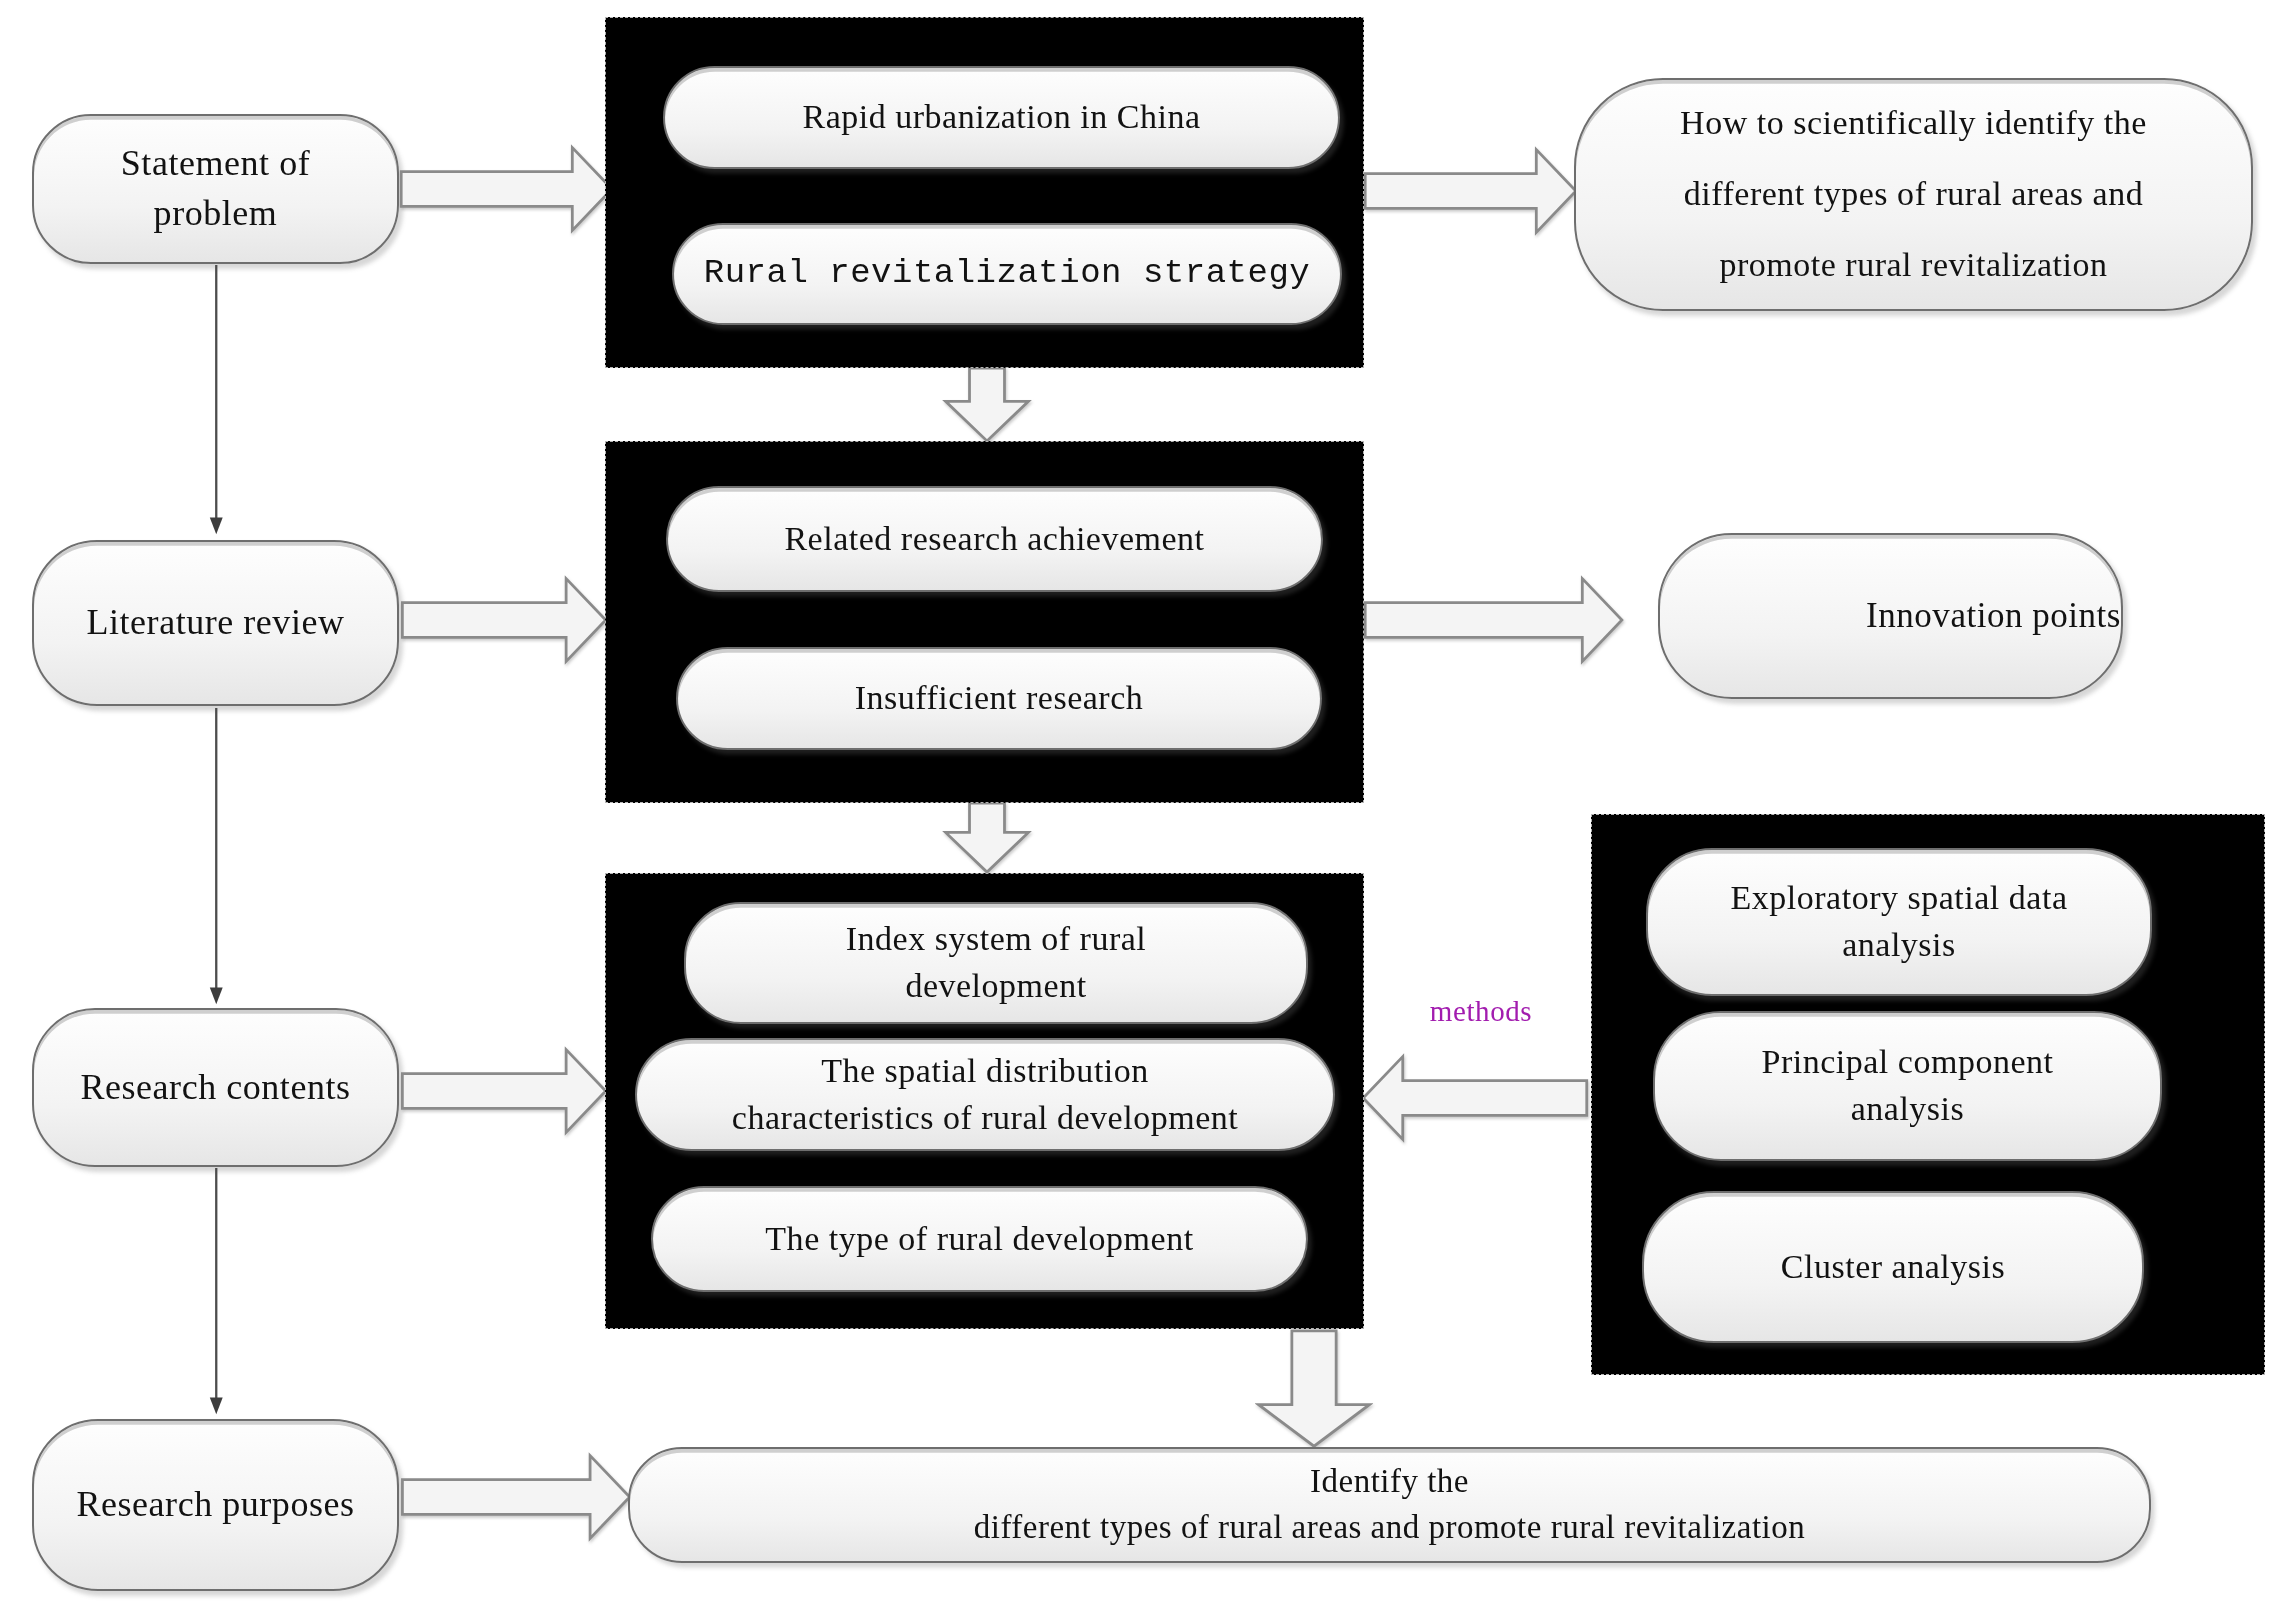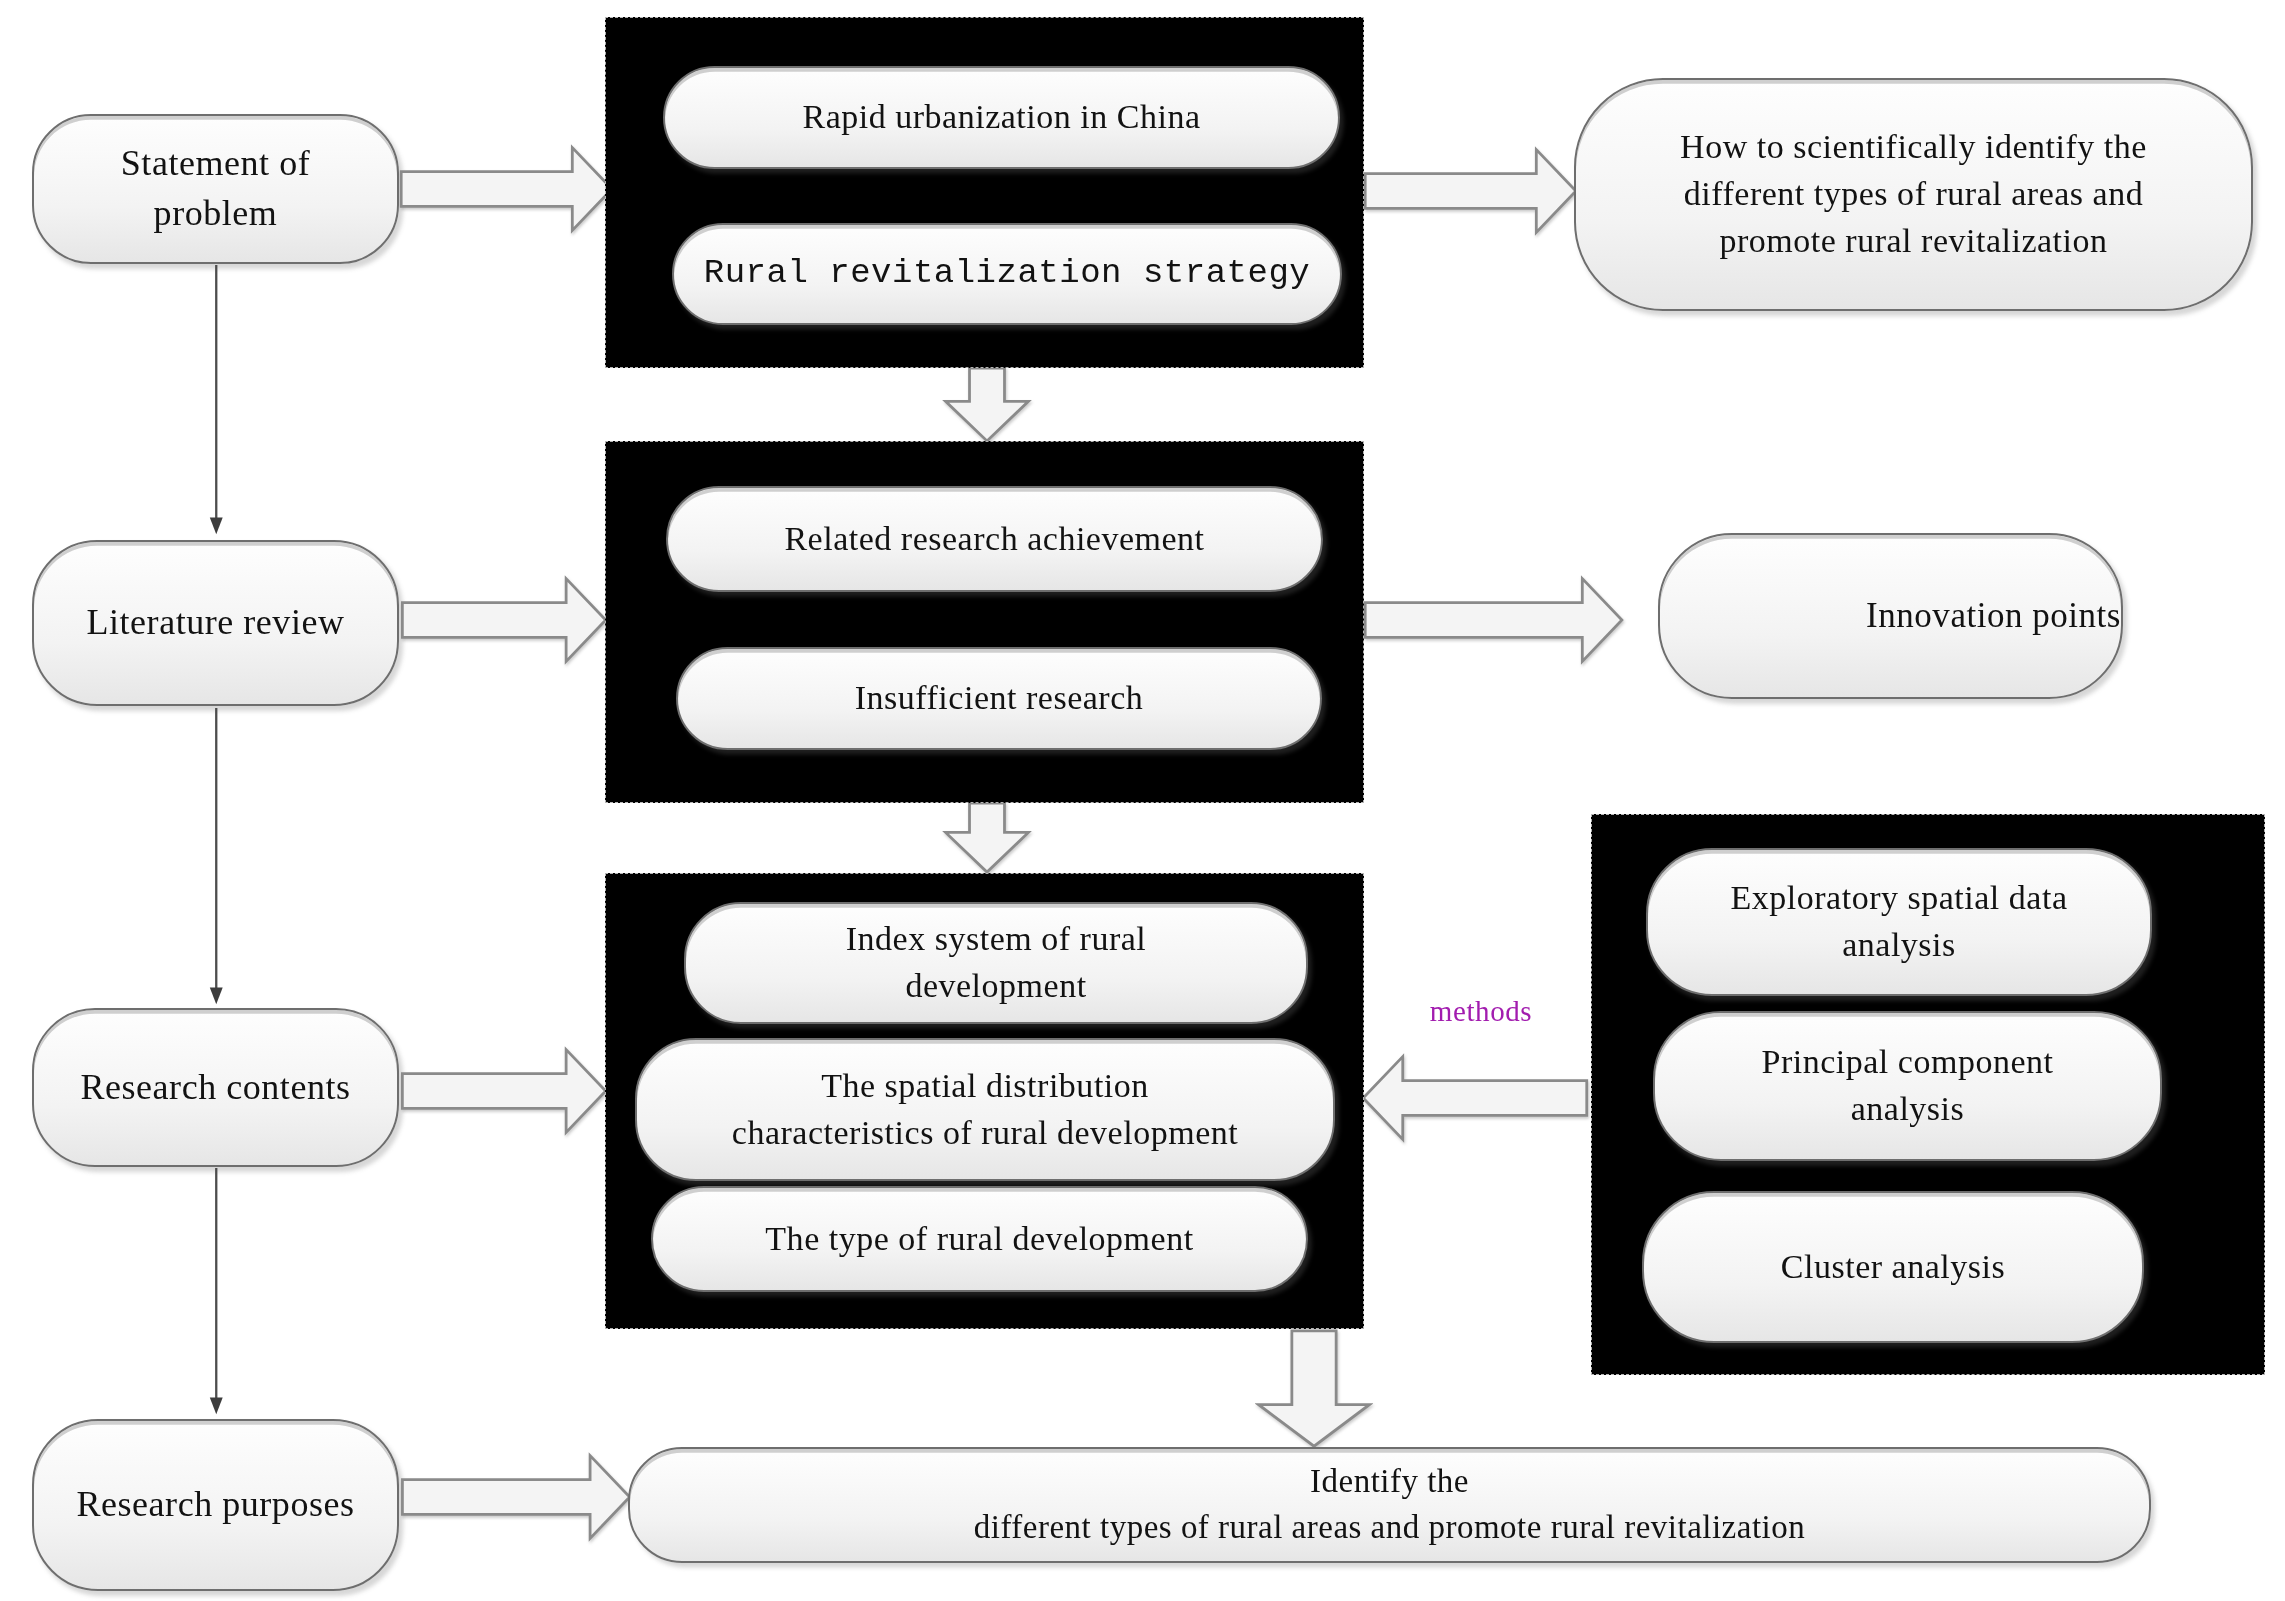--- a/index.html
+++ b/index.html
@@ -116,21 +116,21 @@
     <div class="node fs37" style="left:70px;top:205px;width:646px;height:103px;border-radius:52px;">
       <span class="ln">Insufficient research</span>
     </div>
   </div>
 
   <div class="dashed" style="left:605px;top:873px;width:759px;height:456px;">
     <div class="node fs37" style="left:78px;top:28px;width:624px;height:122px;border-radius:57px;">
       <span class="ln">Index system of rural</span>
       <span class="ln">development</span>
     </div>
-    <div class="node fs37" style="left:29px;top:164px;width:700px;height:143px;border-radius:61px;">
+    <div class="node fs37" style="left:29px;top:164px;width:700px;height:113px;border-radius:61px;">
       <span class="ln">The spatial distribution</span>
       <span class="ln">characteristics of rural development</span>
     </div>
     <div class="node fs37" style="left:45px;top:312px;width:657px;height:106px;border-radius:53px;">
       <span class="ln">The type of rural development</span>
     </div>
   </div>
 
   <div class="dashed" style="left:1591px;top:814px;width:674px;height:561px;">
     <div class="node fs37" style="left:54px;top:33px;width:506px;height:148px;border-radius:66px;">
@@ -139,21 +139,21 @@
     </div>
     <div class="node fs37" style="left:61px;top:196px;width:509px;height:150px;border-radius:68px;">
       <span class="ln">Principal component</span>
       <span class="ln">analysis</span>
     </div>
     <div class="node fs37" style="left:50px;top:376px;width:502px;height:152px;border-radius:72px;">
       <span class="ln">Cluster analysis</span>
     </div>
   </div>
 
-  <div class="node fs37" style="left:1574px;top:78px;width:679px;height:233px;border-radius:89px;">
+  <div class="node fs37" style="left:1574px;top:78px;width:679px;height:233px;border-radius:89px;gap:24px;">
     <span class="ln">How to scientifically identify the</span>
     <span class="ln">different types of rural areas and</span>
     <span class="ln">promote rural revitalization</span>
   </div>
 
   <div class="node fs38" style="left:1658px;top:533px;width:465px;height:166px;border-radius:74px;align-items:flex-end;">
     <span class="ln">Innovation points</span>
   </div>
 
   <div class="node fs36" style="left:628px;top:1447px;width:1523px;height:116px;border-radius:54px;">

